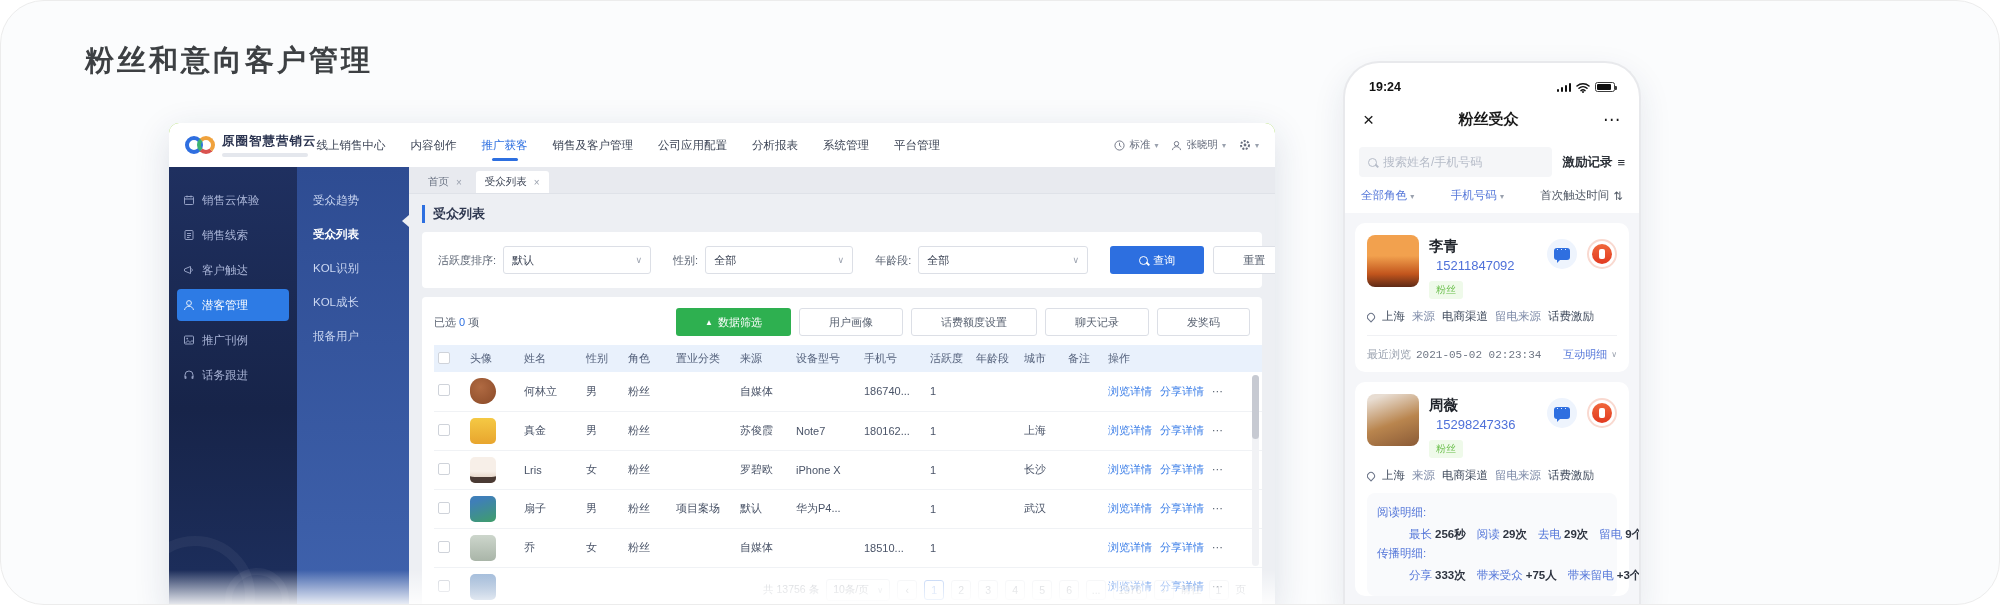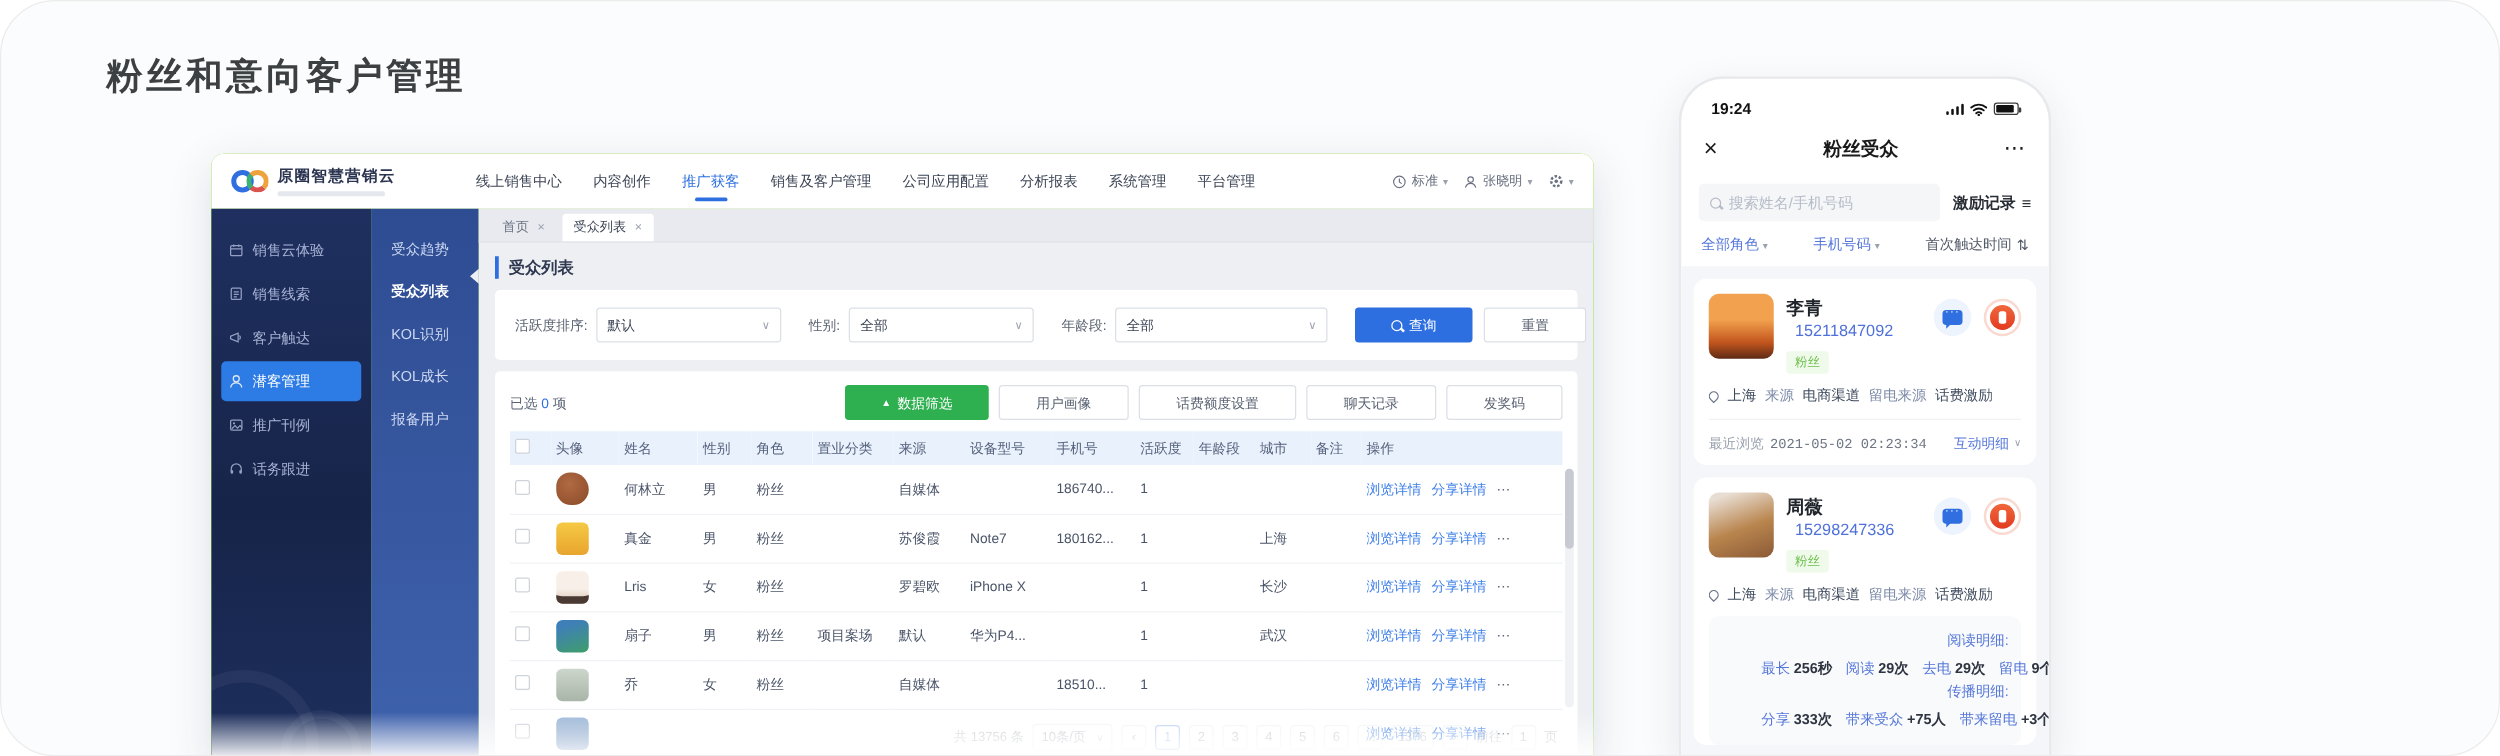--- a/index.html
+++ b/index.html
@@ -10,40 +10,40 @@
   
   .desktop { position:absolute; left:168px; top:122px; width:1106px; height:483px; background:#84cc16; border-radius:10px 10px 0 0; box-shadow:0 10px 36px rgba(30,50,90,.14); overflow:hidden; }
   .d-header { height:44px; display:flex; align-items:center; padding:0 16px; background:#fff; }
   .brand { display:flex; align-items:center; gap:7px; }
   .logo { width:30px; height:20px; position:relative; flex:0 0 auto; }
   .logo i { position:absolute; top:1px; width:18px; height:18px; border-radius:50%; border:4px solid #2f6fe0; }
   .logo i.l2 { left:12px; border-color:#f0a23c; border-left-color:#3bb273; border-bottom-color:#d9534f; }
   .brand-txt { display:flex; flex-direction:column; }
   .brand-name { font-size:12.5px; font-weight:700; color:#2b3450; letter-spacing:1px; }
   .tagline-bar { width:86px; height:4px; background:#e4e7ed; border-radius:2px; margin-top:3px; }
-  .d-nav { display:flex; gap:25px; margin-left:64px; font-size:11.5px; color:#3c4455; white-space:nowrap; }
+  .d-nav { display:flex; gap:25px; font-size:11.5px; color:#3c4455; white-space:nowrap; }
   .d-nav .nav-it { position:relative; cursor:pointer; padding:6px 0; }
   .d-nav .nav-it.active { color:#2d6fe0; }
   .d-nav .nav-it.active::after { content:""; position:absolute; left:50%; transform:translateX(-50%); bottom:-2px; width:26px; height:3px; border-radius:2px; background:#2d6fe0; }
   .h-right { margin-left:auto; display:flex; align-items:center; gap:13px; font-size:10.5px; color:#676e7e; white-space:nowrap; }
   .h-chip { display:flex; align-items:center; gap:4px; }
   .caret { font-size:8px; color:#9aa1ae; }
   .d-body { display:flex; height:439px; }
 
   
   .side1 { width:128px; background:linear-gradient(180deg,#1f3060 0%,#172449 55%,#1d2f5e 100%); padding-top:14px; color:#a9b4d6; position:relative; overflow:hidden; flex:0 0 auto; }
   .s1-item { display:flex; align-items:center; gap:7px; height:32px; margin:3px 8px; padding:0 6px; border-radius:4px; font-size:11.5px; cursor:pointer; }
   .s1-item svg { flex:0 0 auto; opacity:.85; }
   .s1-item.active { background:#2d7be5; color:#fff; }
   .wm { position:absolute; border:10px solid rgba(255,255,255,.05); border-radius:50%; }
   .wm1 { width:120px; height:120px; left:-34px; bottom:-50px; }
   .wm2 { width:64px; height:64px; left:56px; bottom:-26px; border-width:7px; }
 
   
-  .side2 { width:86px; background:linear-gradient(180deg,#2e4c92 0%,#3f62ad 100%); padding-top:16px; color:#ccd8f2; position:relative; flex:0 0 auto; }
+  .side2 { width:112px; background:linear-gradient(180deg,#2e4c92 0%,#3f62ad 100%); padding-top:16px; color:#ccd8f2; position:relative; flex:0 0 auto; }
   .s2-item { height:34px; line-height:34px; padding-left:16px; font-size:11.5px; cursor:pointer; }
   .s2-item.active { color:#fff; font-weight:700; }
   .s2-notch { position:absolute; right:0; top:48px; width:0; height:0; border-top:6px solid transparent; border-bottom:6px solid transparent; border-right:7px solid #edeff3; }
 
   
   .d-main { flex:1; min-width:0; background:#edeff3; display:flex; flex-direction:column; position:relative; }
   .tabbar { height:27px; background:#e8eaef; border-bottom:1px solid #dfe2e8; display:flex; align-items:flex-end; padding:0 10px; gap:5px; }
   .tab { height:22px; display:flex; align-items:center; gap:7px; padding:0 9px; font-size:10.5px; color:#6b7484; border-radius:3px 3px 0 0; cursor:pointer; }
   .tab .x { font-size:10px; color:#9aa1ae; }
   .tab.active { background:#fff; color:#3c4455; }
@@ -116,21 +116,21 @@
   .bubble { width:16px; height:12px; background:#2f6fe0; border-radius:3px; position:relative; }
   .bubble::before { content:"···"; position:absolute; left:2px; top:-4px; color:#fff; font-size:9px; letter-spacing:1px; }
   .bubble::after { content:""; position:absolute; left:3px; bottom:-3px; border-left:4px solid #2f6fe0; border-bottom:4px solid transparent; }
   .ic-reward { width:30px; height:30px; border-radius:50%; border:2px solid #f9d9d0; background:#fff; display:flex; align-items:center; justify-content:center; cursor:pointer; }
   .ic-reward i { width:20px; height:20px; border-radius:50%; background:linear-gradient(180deg,#f0683c,#e23a20); position:relative; display:block; }
   .ic-reward i::before { content:""; position:absolute; left:7px; top:5px; width:6px; height:10px; background:#fff; border-radius:2px; }
   .c-info { display:flex; align-items:center; gap:7px; margin-top:10px; font-size:11.5px; white-space:nowrap; overflow:hidden; }
   .pin { width:8px; height:8px; border:1.5px solid #6b7488; border-radius:50% 50% 50% 0; transform:rotate(-45deg); display:inline-block; flex:0 0 auto; }
   .lab { color:#7e8ba8; }
   .val { color:#3f4a5c; }
-  .c-detail { margin-top:10px; background:#f9fafc; border-radius:8px; padding:9px 10px; font-size:11.5px;text-align:right; }
+  .c-detail { margin-top:10px; background:#f9fafc; border-radius:8px; padding:9px 10px; font-size:11.5px; }
   .dt-title { color:#5577d9; margin:3px 0 7px; }
   .dt-line { display:flex; gap:11px; flex-wrap:nowrap; white-space:nowrap; margin-bottom:4px;margin-left:32px; }
   .dt-line .lb { color:#5577d9; }
   .dt-line .vl { color:#2e3440; font-weight:700; margin-left:3px; }
   .c-meta { border-top:1px solid #f0f1f4; margin-top:11px; height:37px; display:flex; align-items:center; justify-content:space-between; font-size:11px; }
   .m-left { color:#9aa2af;font-family:Liberation Mono, monospace; }
   .m-left .time { color:#6e7684; margin-left:5px; }
   .m-toggle { color:#5577d9; cursor:pointer; display:flex; gap:4px; align-items:center; }
 </style>
 </head>

